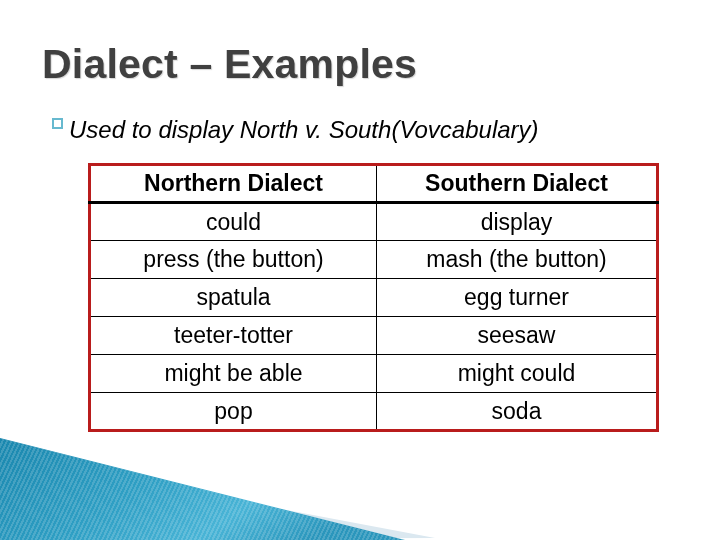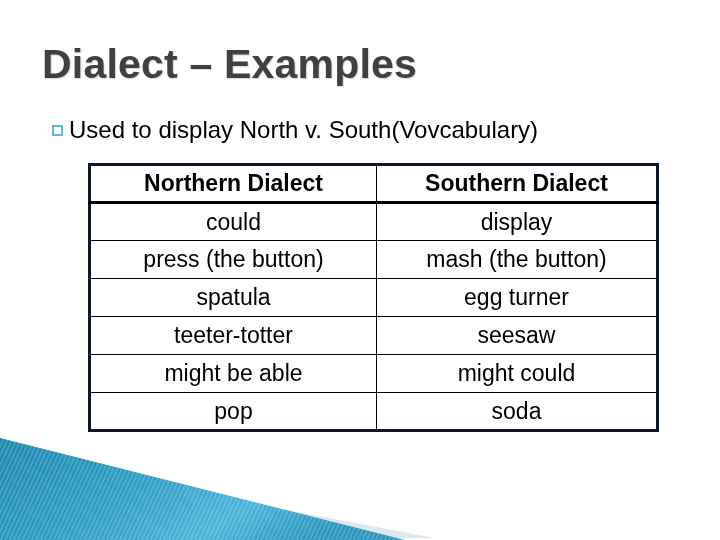--- a/index.html
+++ b/index.html
@@ -28,22 +28,22 @@
     white-space: nowrap;
     text-shadow: 1px 1px 1px rgba(190,190,190,0.65);
   }
 
   
   #bullet-line {
     position: absolute;
     left: 52px;
     top: 118px;
     display: flex;
-    align-items: center;
     white-space: nowrap;
+    font-style: italic;
   }
   .bullet-square {
     width: 11px;
     height: 11px;
     border: 2px solid #67b9cf;
     background: #ffffff;
     margin-right: 6px;
     flex: 0 0 auto;
     box-sizing: border-box;
   }
@@ -53,21 +53,21 @@
     line-height: 1;
   }
 
   
   #dialect-table {
     position: absolute;
     left: 88px;
     top: 163px;
     width: 568px;
     border-collapse: collapse;
-    border: 3px solid #0f172a;
+    border: 3px solid #b91c1c;
     background: #ffffff;
     table-layout: fixed;
   }
   #dialect-table td,
   #dialect-table th {
     border: 1px solid #000000;
     text-align: center;
     vertical-align: middle;
     height: 38px;
     font-size: 23px;

